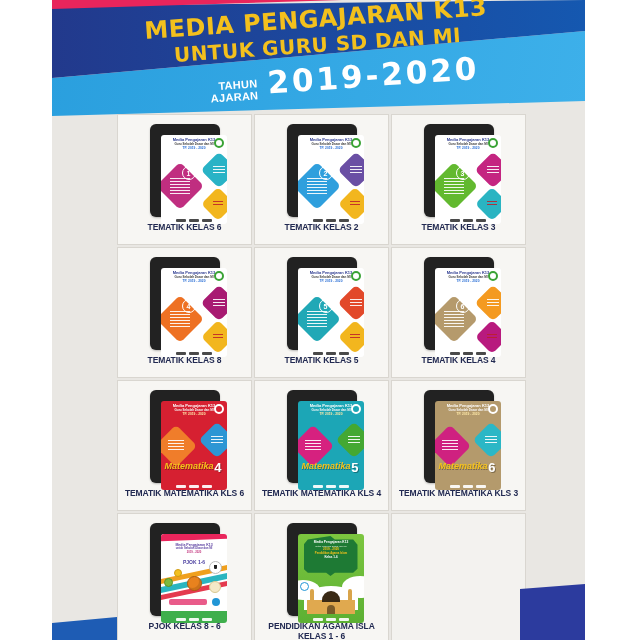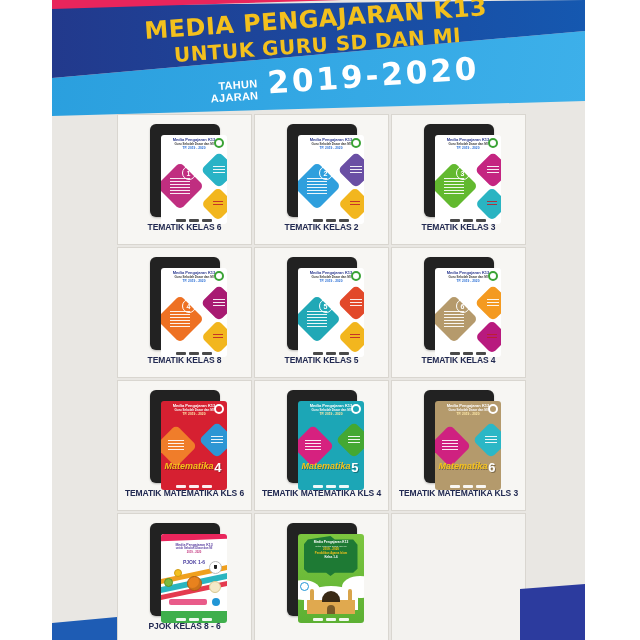--- a/index.html
+++ b/index.html
@@ -431,20 +431,22 @@
               <div class="mq-base"></div>
               <div class="mq-dome"></div>
               <div class="mq-door"></div>
               <div class="cov-foot light">
                 <i></i>
                 <i></i>
                 <i></i>
               </div>
             </div>
           </div>
+          <div class="cell-label" style="color: rgb(34, 42, 82);">PENDIDIKAN AGAMA ISLA
+KELAS 1 - 6</div>
         </div>
         <div class="cell empty"></div>
       </div>
     <div class="wedge-left" style="background: rgb(30, 92, 180);"></div>
     <div class="wedge-right" style="background: rgb(44, 59, 158);"></div>
   </div>
   <div class="header-rot">
     <div class="h-title1" style="color: rgb(243, 192, 29);">MEDIA PENGAJARAN K13</div>
     <div class="h-title2" style="color: rgb(243, 192, 29);">UNTUK GURU SD DAN MI</div>
     <div class="h-tahun">TAHUN

